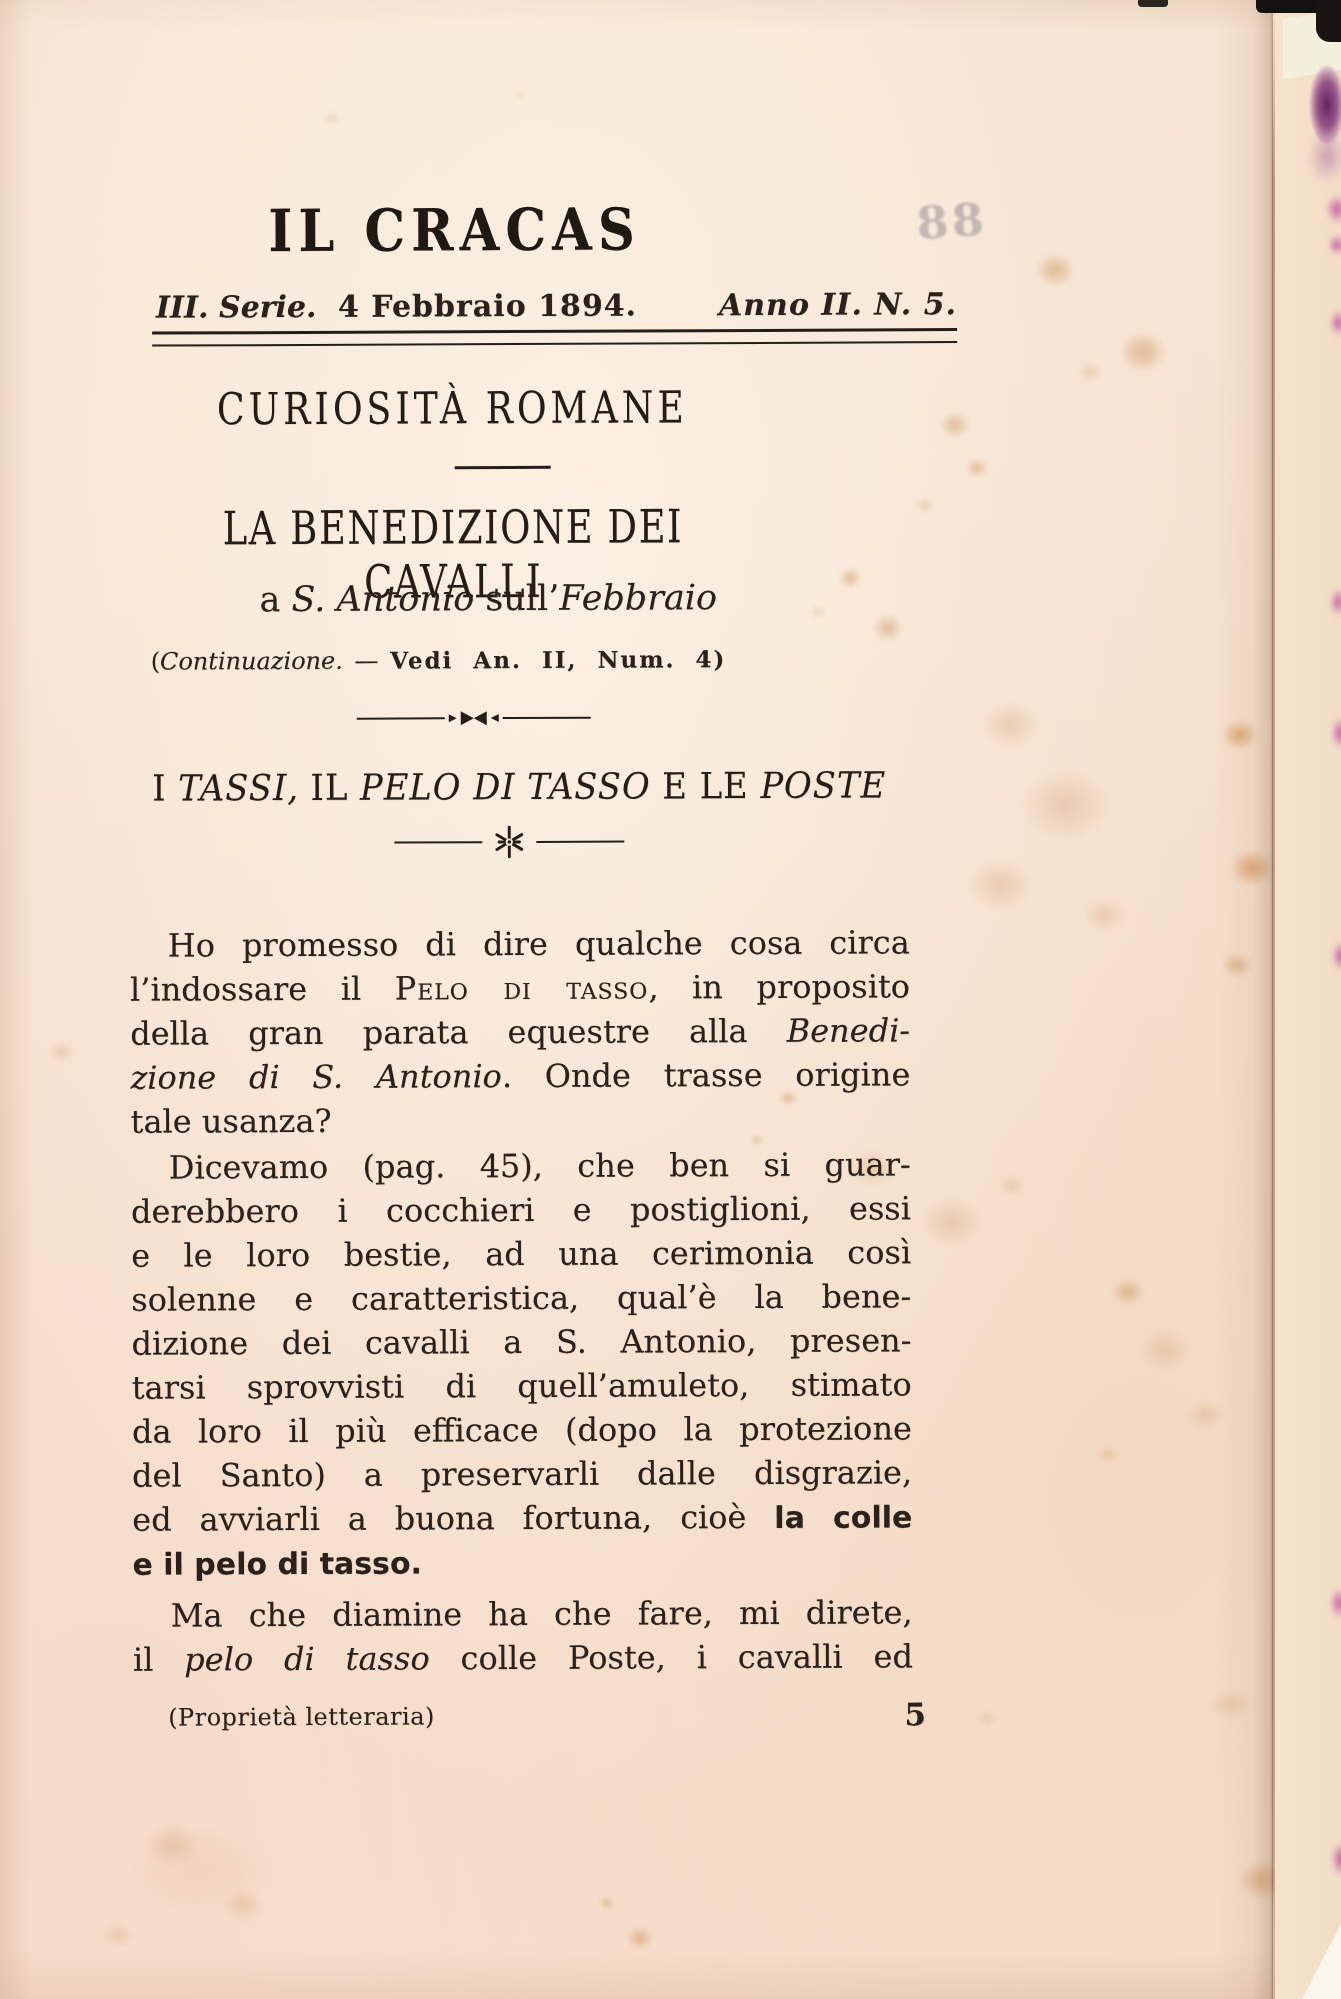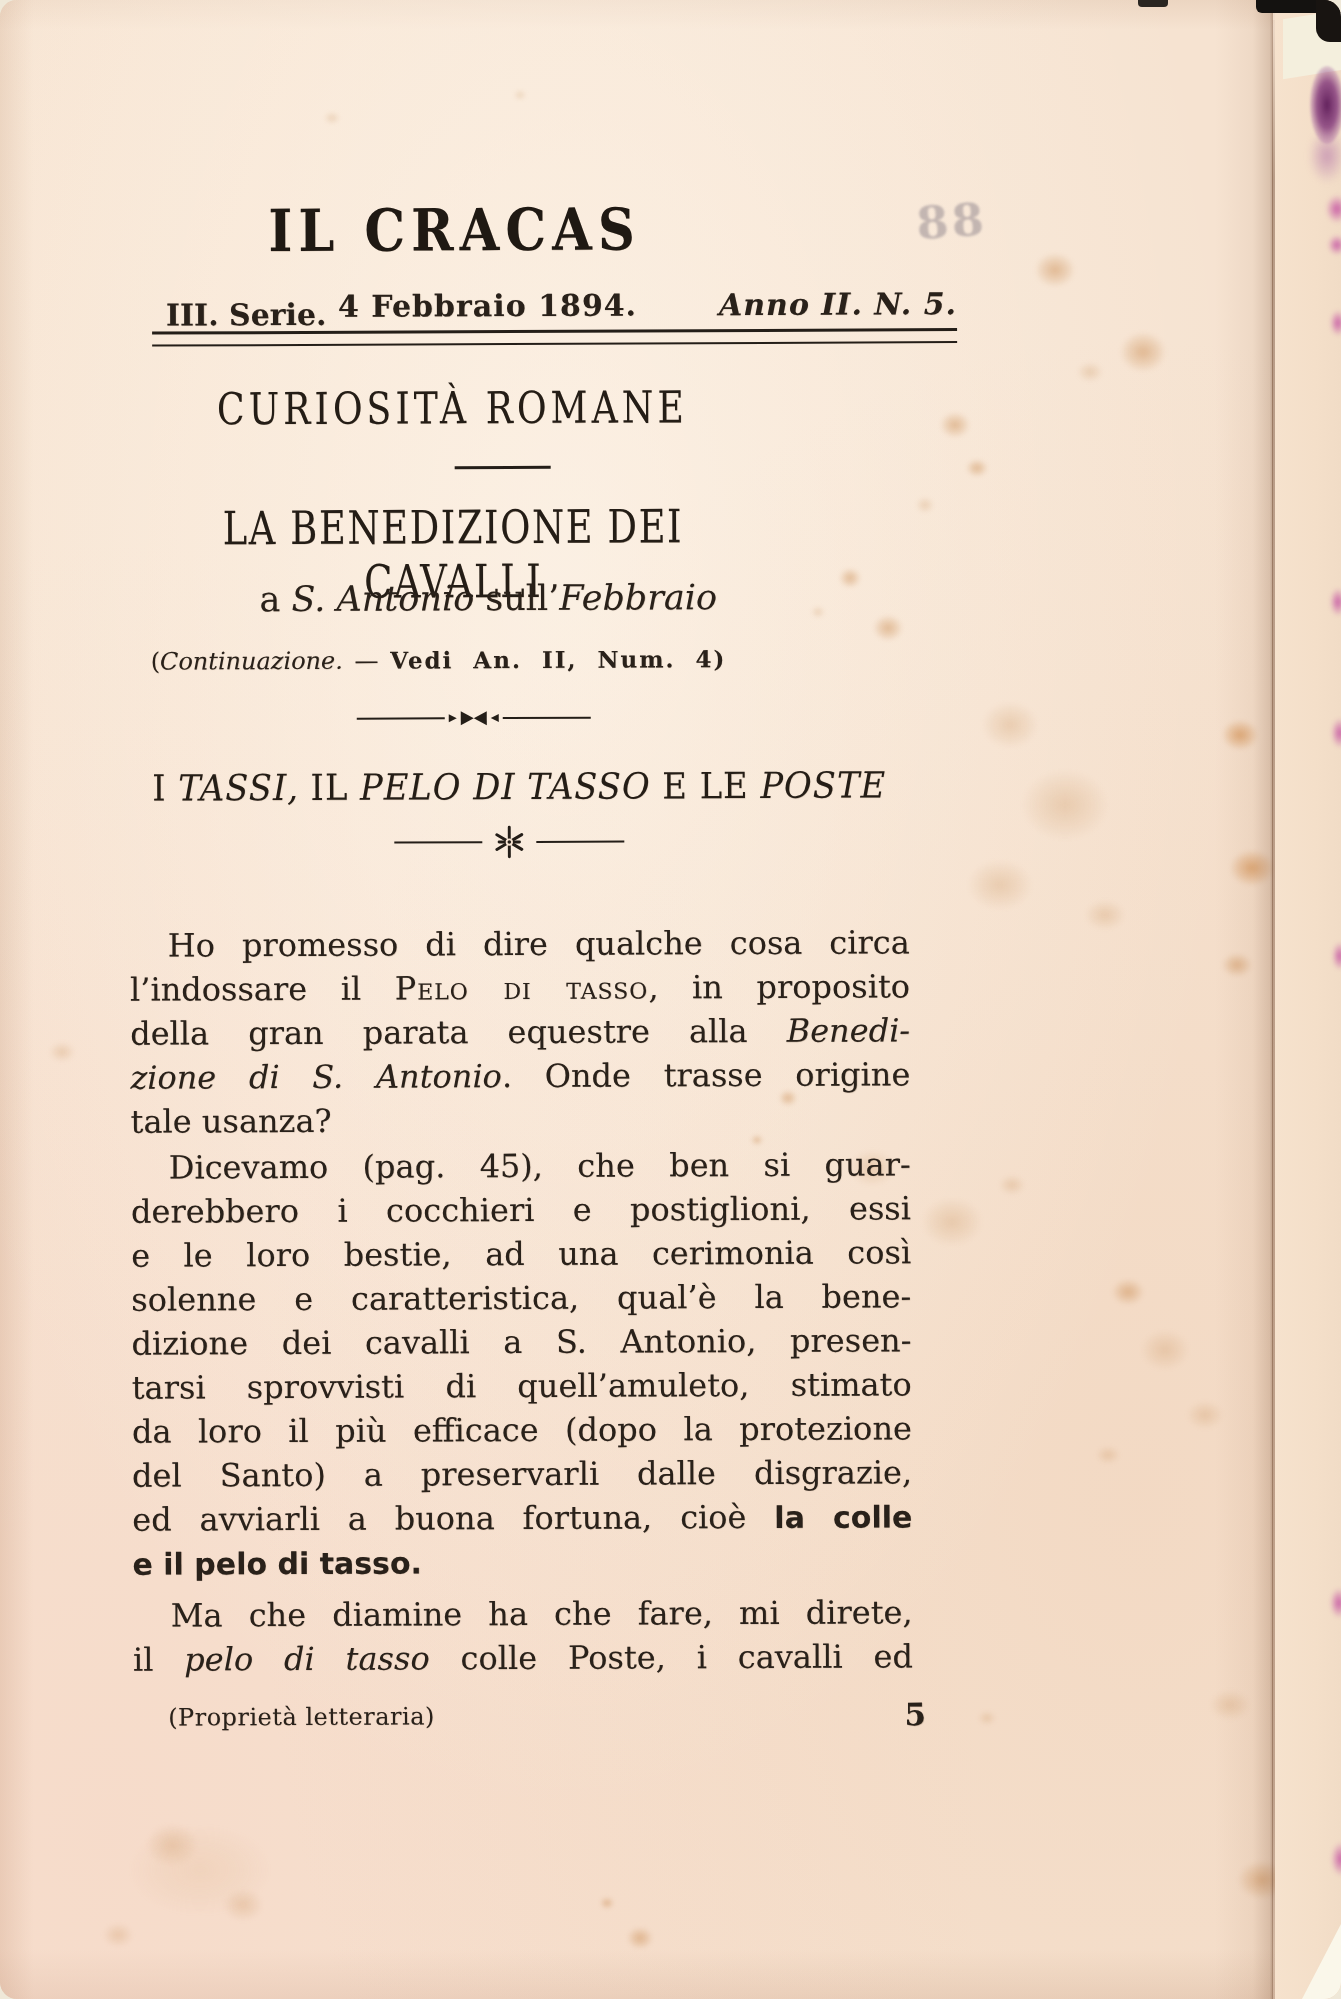--- a/index.html
+++ b/index.html
@@ -1,18 +1,18 @@
 <!DOCTYPE html>
 <html><head>
 <meta charset="utf-8">
 <style>
   html,body{margin:0;padding:0;}
   body{width:1341px;height:1999px;position:relative;overflow:hidden;
        background:#efe8d8;font-family:"DejaVu Serif","Liberation Serif",serif;}
-  #scan{position:absolute;inset:0;overflow:hidden;border-radius:17px;}
+  #scan{position:absolute;inset:0;overflow:hidden;}
 
   
   .paper{position:absolute;inset:0;
     background:
       radial-gradient(ellipse at 42% 28%, rgba(255,249,240,.55), transparent 62%),
       radial-gradient(ellipse at 85% 75%, rgba(235,195,165,.30), transparent 55%),
       radial-gradient(ellipse at 8% 92%, rgba(246,208,192,.40), transparent 50%),
       radial-gradient(ellipse at 15% 8%, rgba(250,233,216,.45), transparent 55%),
       linear-gradient(90deg, rgba(170,118,82,.25), rgba(170,118,82,0) 2.5%),
       linear-gradient(180deg, rgba(190,150,120,.18), rgba(190,150,120,0) 1.5%, rgba(190,150,120,0) 97.5%, rgba(170,120,90,.18)),
@@ -51,21 +51,21 @@
 
   
   .content{position:absolute;left:130px;top:0;width:780px;height:1999px;
     color:#29211a;transform:rotate(-.25deg);
     text-shadow:.3px .3px .7px rgba(70,45,25,.35);}
   .content > div{position:absolute;}
 
   .m-title{top:196px;left:-62px;width:780px;text-align:center;
     font-weight:bold;font-size:58px;letter-spacing:7px;transform:scaleX(.88);color:#1f1913;}
   .m-serie{top:288px;left:25px;width:805px;height:38px;font-size:30px;font-weight:bold;}
-  .m-serie .s1a{position:absolute;left:14px;margin-top:8px;}
+  .m-serie .s1a{position:absolute;left:4px;font-style:italic;}
   .m-serie .s2a{position:absolute;left:186px;letter-spacing:1px;}
   .m-serie .s3a{position:absolute;right:0;font-style:italic;letter-spacing:1px;}
   .m-rule{top:330px;left:25px;width:805px;height:10px;
     border-top:3px solid #241e18;border-bottom:2px solid #241e18;}
 
   .rubric{top:382px;left:-65px;width:780px;text-align:center;
     font-size:44px;letter-spacing:5px;transform:scaleX(.82);color:#241d16;}
   .rubric-rule{top:466px;left:327px;width:96px;border-top:3px solid #241e18;}
 
   .a-title{top:500px;left:-65px;width:780px;text-align:center;

